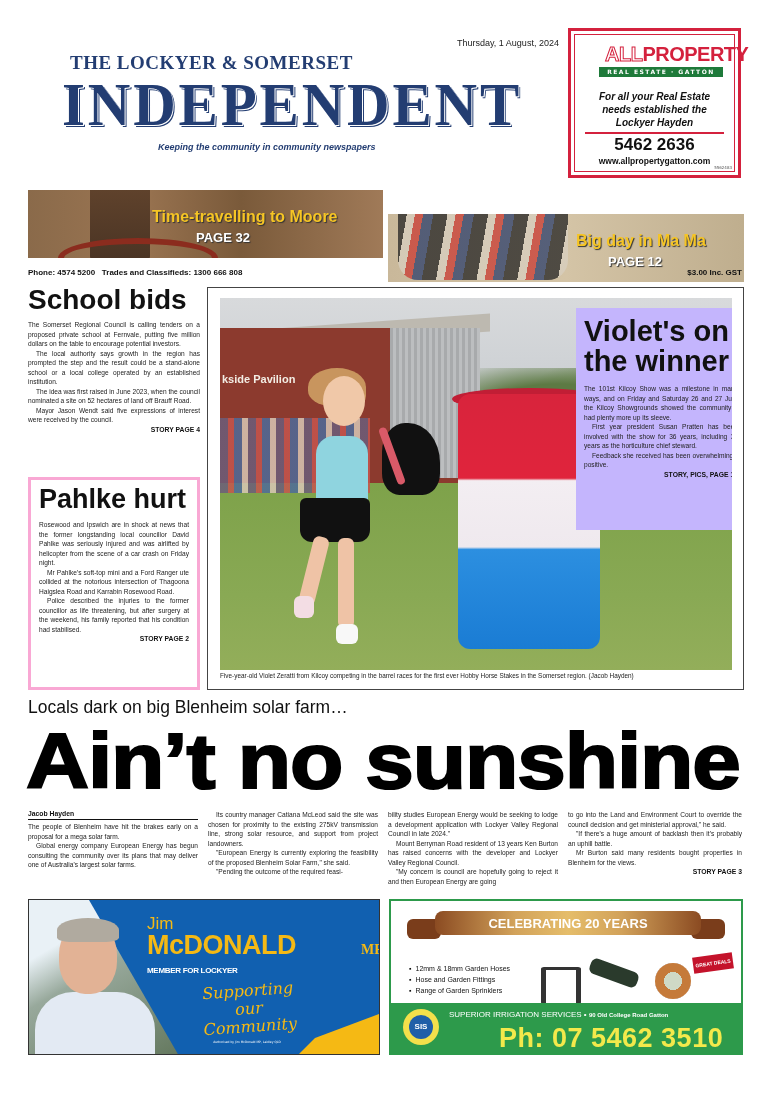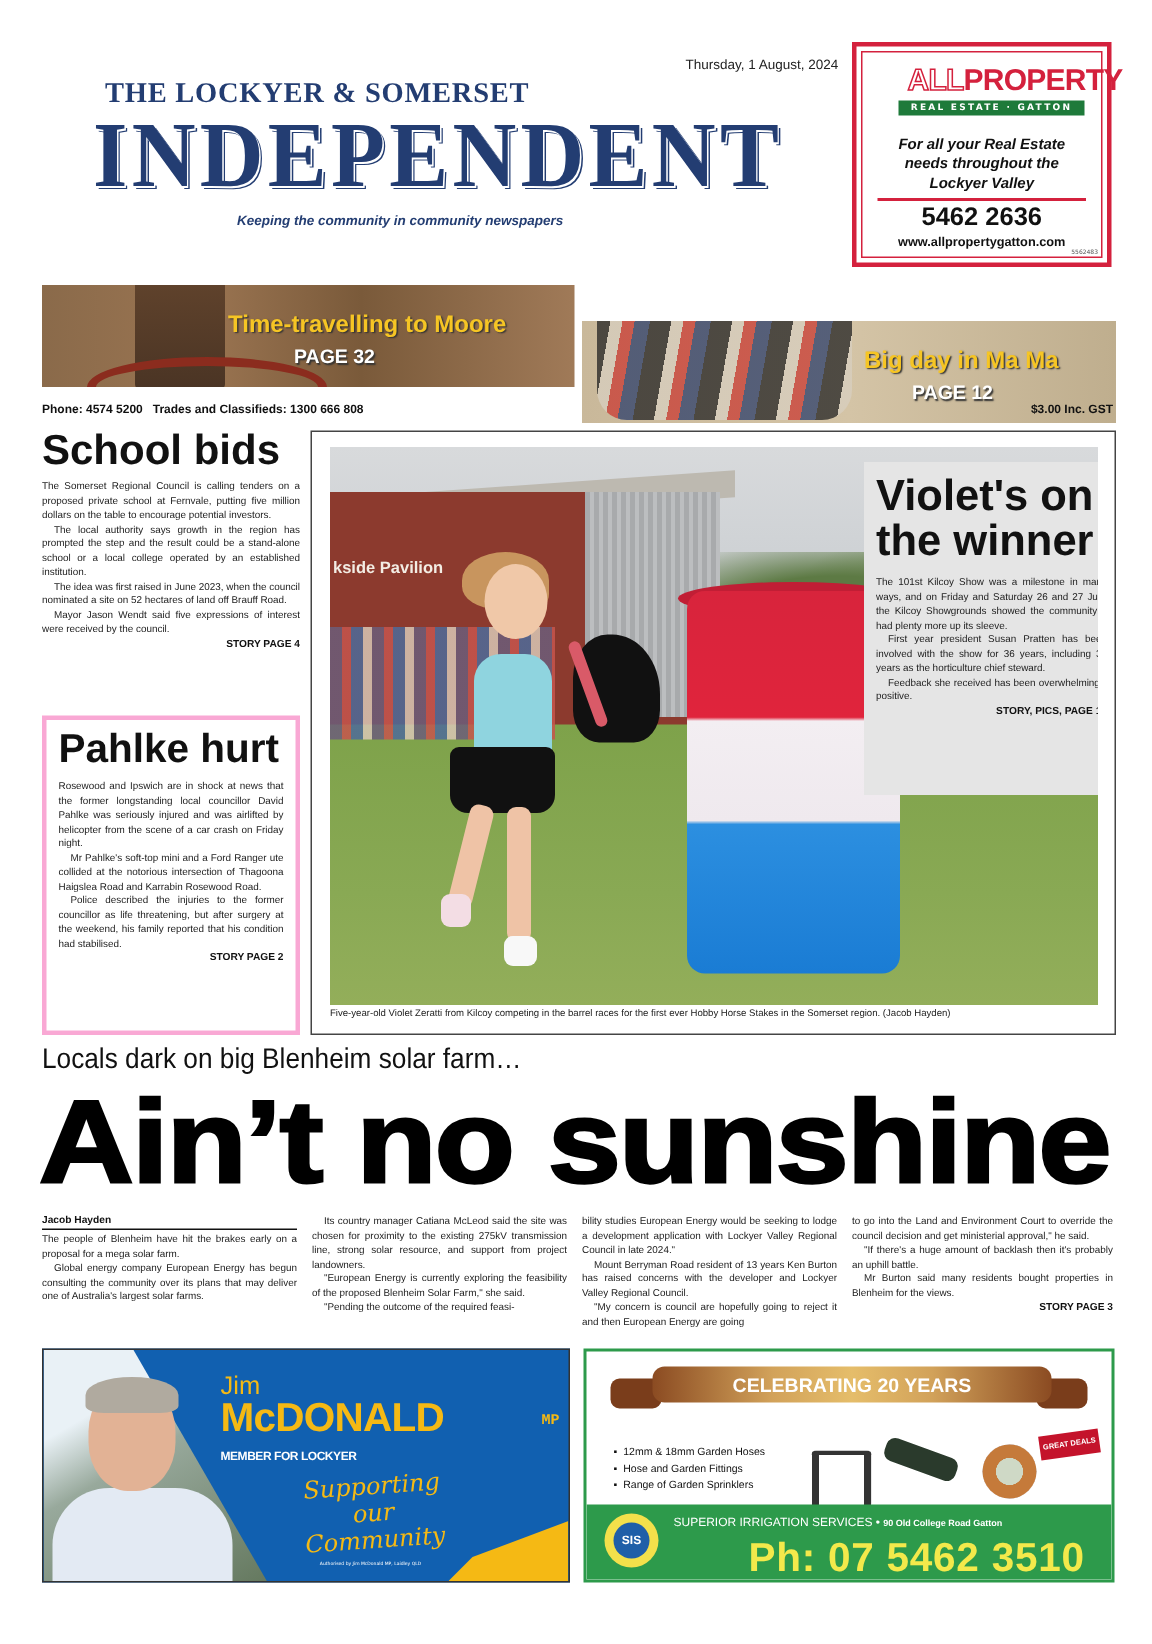--- a/index.html
+++ b/index.html
@@ -69,21 +69,21 @@
   .girl-skirt { position: absolute; left: 80px; top: 200px; width: 70px; height: 44px; background: #111; border-radius: 6px 6px 12px 12px; }
   .girl-leg1 { position: absolute; left: 86px; top: 238px; width: 16px; height: 70px; background: #efc3a6; transform: rotate(14deg); border-radius: 6px; }
   .girl-leg2 { position: absolute; left: 118px; top: 240px; width: 16px; height: 90px; background: #efc3a6; border-radius: 6px; }
   .shoe1 { position: absolute; left: 74px; top: 298px; width: 20px; height: 22px; background: #f3dde4; border-radius: 6px; }
   .shoe2 { position: absolute; left: 116px; top: 326px; width: 22px; height: 20px; background: #f8f8f8; border-radius: 6px; }
   .horse { position: absolute; left: 162px; top: 125px; width: 58px; height: 72px; background: #111; border-radius: 40% 55% 30% 30%; }
   .horse-bridle { position: absolute; left: 168px; top: 128px; width: 8px; height: 60px; background: #d95a68; border-radius: 4px; transform: rotate(-20deg); }
   .barrel { position: absolute; left: 238px; top: 96px; width: 142px; height: 255px; border-radius: 12px; background: linear-gradient(180deg, #d8243c 0%, #e0243c 33%, #f3eef2 34%, #efe9ee 60%, #2c8fe0 61%, #1a7cd4 100%); }
   .barrel-top { position: absolute; left: 232px; top: 90px; width: 154px; height: 22px; border-radius: 50%; background: #c11e35; }
 
-  .violet-box { position: absolute; left: 356px; top: 10px; width: 170px; height: 222px; background: #e5e5e5; padding: 8px 8px; }
+  .violet-box { position: absolute; left: 356px; top: 10px; width: 170px; height: 222px; background: #c4b5fd; padding: 8px 8px; }
   .violet-box .story-head { font-size: 29px; line-height: 30px; margin-bottom: 8px; }
 
   .caption { position: absolute; left: 12px; top: 384px; font-family: "Liberation Sans", sans-serif; font-size: 6.4px; color: #222; white-space: nowrap; }
 
   
   .kicker { left: 28px; top: 696px; font-family: "Liberation Sans", sans-serif; font-size: 19px; color: #111; transform: scaleX(0.92); transform-origin: left; }
   .headline { left: 26px; top: 716px; font-family: "Liberation Sans", sans-serif; font-weight: bold; font-size: 78px; line-height: 90px; letter-spacing: -1px; color: #000; transform: scaleX(1.12); transform-origin: left; -webkit-text-stroke: 2px #000; }
 
   .byline { left: 28px; top: 810px; width: 170px; font-family: "Liberation Sans", sans-serif; font-size: 6.8px; font-weight: bold; color: #111; border-bottom: 1px solid #111; padding-bottom: 2px; }
   .lead-col { top: 822px; width: 170px; }
@@ -94,21 +94,21 @@
 
   
   .mcd-ad { left: 28px; top: 899px; width: 352px; height: 156px; border: 1px solid #333; overflow: hidden; background: #1160b0; }
   .mcd-photo-bg { position: absolute; left: 0; top: 0; width: 150px; height: 156px; background: linear-gradient(150deg, #e9f1f6 0 25%, #98a99c 45%, #64785e 100%); clip-path: polygon(0 0, 40% 0, 100% 100%, 0 100%); }
   .mcd-person-head { position: absolute; left: 30px; top: 22px; width: 58px; height: 72px; background: #e2b295; border-radius: 45%; }
   .mcd-person-hair { position: absolute; left: 28px; top: 18px; width: 62px; height: 24px; background: #b0aa9f; border-radius: 50% 50% 20% 20%; }
   .mcd-person-shirt { position: absolute; left: 6px; top: 92px; width: 120px; height: 64px; background: #e3eaf3; border-radius: 38px 38px 0 0; }
   .mcd-corner { position: absolute; right: 0; bottom: 0; width: 80px; height: 40px; background: #f5b914; clip-path: polygon(100% 0, 100% 100%, 0 100%, 20% 60%); }
   .mcd-jim { position: absolute; left: 118px; top: 14px; font-family: "Liberation Sans", sans-serif; font-size: 17px; color: #f5b914; }
   .mcd-name { position: absolute; left: 118px; top: 30px; font-family: "Liberation Sans", sans-serif; font-weight: bold; font-size: 27px; color: #f5b914; letter-spacing: -0.5px; }
-  .mcd-mp { position: absolute; left: 312px; top: 42px; font-family: Liberation Mono, monospace; font-weight: bold; font-size: 10px; color: #f5b914; padding-left: 20px; }
+  .mcd-mp { position: absolute; left: 312px; top: 42px; font-family: Liberation Serif, serif; font-weight: bold; font-size: 14px; color: #f5b914; padding-left: 20px; }
   .mcd-member { position: absolute; left: 118px; top: 66px; font-family: "Liberation Sans", sans-serif; font-weight: bold; font-size: 8px; color: #fff; letter-spacing: -0.3px; }
   .mcd-slogan { position: absolute; left: 160px; top: 82px; width: 120px; text-align: center; font-family: "DejaVu Serif", serif; font-style: italic; font-size: 16px; line-height: 18px; color: #f5b914; transform: rotate(-4deg); }
   .mcd-auth { position: absolute; left: 168px; top: 140px; width: 100px; height: 6px; font-size: 3px; color: #fff; text-align: center; }
 
   .sis-ad { left: 389px; top: 899px; width: 354px; height: 156px; border: 2px solid #2d9a4b; background: #fff; overflow: hidden; }
   .sis-banner { position: absolute; left: 44px; top: 10px; width: 266px; height: 24px; background: linear-gradient(90deg, #8b4b22, #d2a25a 30%, #e5bd6a 50%, #d2a25a 70%, #8b4b22); border-radius: 8px; }
   .sis-banner-text { position: absolute; left: 0; right: 0; top: 5px; text-align: center; font-family: "Liberation Sans", sans-serif; font-weight: bold; font-size: 13px; color: #fff; }
   .sis-ribbon-l { position: absolute; left: 16px; top: 18px; width: 34px; height: 20px; background: #7a3d1b; border-radius: 6px; }
   .sis-ribbon-r { position: absolute; right: 16px; top: 18px; width: 34px; height: 20px; background: #7a3d1b; border-radius: 6px; }
   .sis-sub { position: absolute; left: 0; right: 0; top: 37px; text-align: center; font-family: "Liberation Sans", sans-serif; font-weight: bold; font-size: 13px; color: #2d9a4b; }
@@ -134,22 +134,22 @@
 <div class="abs mast-tag">Keeping the community in community newspapers</div>
 
 <div class="abs ap-ad">
   <div class="ap-inner">
     <div class="ap-logo">
       <div class="ap-logo-word"><span class="a">ALL</span><span>PROPERTY</span></div>
       <div class="ap-logo-bar">REAL ESTATE · GATTON</div>
     </div>
     <div class="ap-text">
       <div>For all your Real Estate</div>
-      <div>needs throughout the</div>
-      <div>Lockyer Valley</div>
+      <div>needs established the</div>
+      <div>Lockyer Hayden</div>
     </div>
     <div class="ap-line"></div>
     <div class="ap-phone">5462 2636</div>
     <div class="ap-url">www.allpropertygatton.com</div>
     <div class="ad-code" style="right:2px; bottom:1px;">5562483</div>
   </div>
 </div>
 
 <div class="abs promo promo-left">
   <div class="fig" style="left:62px; top:-40px; width:60px; height:110px; background:linear-gradient(#6b4a30,#4a3424); border-radius:28px 28px 4px 4px;"></div>

